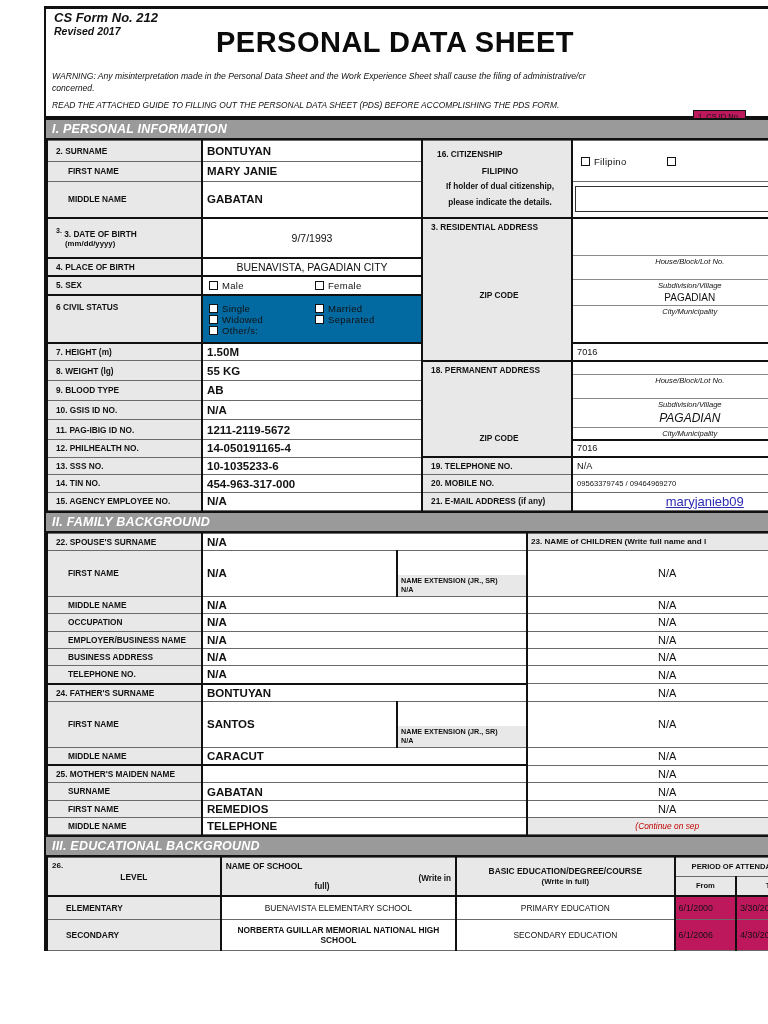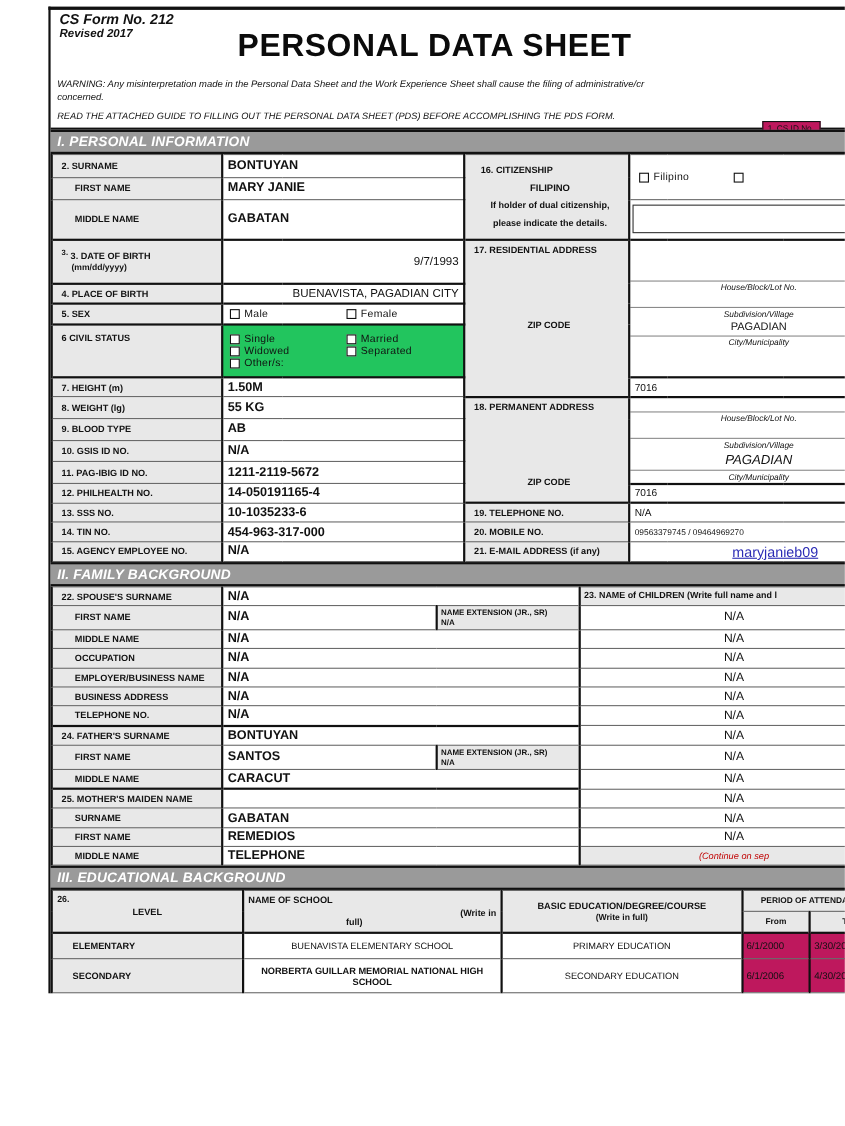--- a/index.html
+++ b/index.html
@@ -67,21 +67,21 @@
   .lbl {
     background: #e8e8e8; font-size: 8.3px; font-weight: bold;
     color: #111; padding: 3px 4px 3px 8px; line-height: 1.25;
   }
   .lbl.ind { padding-left: 20px; }
   .lbl.c { text-align: center; padding-left: 4px; }
   .val {
     background: #fff; font-size: 11.5px; font-weight: bold;
     color: #111; padding: 2px 4px 2px 4px;
   }
-  .val.ctr { text-align: right; font-weight: normal; font-size: 10.5px; }
+  .val.ctr { text-align: center; font-weight: normal; font-size: 10.5px; }
   .val.sm { font-size: 9.2px; font-weight: normal; }
   .val.vsm { font-size: 7.6px; font-weight: normal; }
   .thickL { border-left: 2px solid #111 !important; }
   .thickT { border-top: 2px solid #111 !important; }
 
   .cbrow { display: flex; align-items: center; gap: 4px; }
   .cb {
     width: 9px; height: 9px; border: 1.4px solid #111;
     background: #fff; display: inline-block; flex: none;
   }
@@ -114,21 +114,21 @@
   }
   .addr-in.it { font-style: italic; font-size: 12px; }
   .addr-in.pl { font-weight: normal; font-size: 9.5px; }
   .email {
     text-align: center; color: #2b2bb5; font-size: 13px;
     text-decoration: underline; padding: 1px 0 1px 30px;
     white-space: nowrap; overflow: hidden;
   }
   .nameext {
     background: #e8e8e8; font-size: 7.2px; font-weight: bold;
-    color: #111; padding: 1px 3px; line-height: 1.3;
+    color: #111; padding: 1px 3px; line-height: 1.3; margin-top: 24px;
   }
   .nameext .v { font-weight: bold; font-size: 7.2px; }
   .child { text-align: center; font-size: 11px; color: #111; padding: 2px; background:#fff;}
   .childhdr {
     background: #e8e8e8; font-size: 8.1px; font-weight: bold;
     color: #111; padding: 2px 3px; white-space: nowrap; overflow: hidden;
   }
   .contnote {
     background:#e8e8e8; color:#c00000; font-style: italic;
     font-size: 8.4px; text-align: center; padding: 2px 3px;
@@ -220,21 +220,21 @@
       <tr>
         <td class="lbl thickL thickT" style="height:40px;padding-left:8px">
           <div style="font-size:8.3px">
             <sup style="font-size:7px">3.</sup>
             <span>3. DATE OF BIRTH</span>
           </div>
           <div style="font-size:7.8px;padding-left:9px">(mm/dd/yyyy)</div>
         </td>
         <td class="val ctr thickL thickT" colspan="2">9/7/1993</td>
         <td class="lbl thickL thickT" rowspan="5" style="vertical-align:top">
-          <div>17. RESIDENTIAL ADDRESS</div>
+          <div>3. RESIDENTIAL ADDRESS</div>
           <div class="lbl c" style="background:transparent;padding-top:58px">ZIP CODE</div>
         </td>
         <td class="thickL thickT" colspan="3" rowspan="4" style="padding:0;background:#fff">
           <div class="addr-in pl"></div>
           <div class="addr-sub">House/Block/Lot No.</div>
           <div class="addr-in pl"></div>
           <div class="addr-sub">Subdivision/Village</div>
           <div class="addr-in">PAGADIAN</div>
           <div class="addr-sub">City/Municipality</div>
         </td>
@@ -256,21 +256,21 @@
             <div class="cbrow">
               <span class="cb"></span>
               <span class="cbtxt">Female</span>
             </div>
           </div>
         </td>
       </tr>
 
       <tr>
         <td class="lbl thickL thickT" style="height:48px;vertical-align:top;padding-top:6px">6 CIVIL STATUS</td>
-        <td class="thickL thickT" colspan="2" style="background:#22c55e;padding:0">
+        <td class="thickL thickT" colspan="2" style="background:#0369a1;padding:0">
           <div class="civwrap">
             <div class="civline">
               <div class="cbrow">
                 <span class="cb"></span>
                 <span class="cbtxt">Single</span>
               </div>
               <div class="cbrow">
                 <span class="cb"></span>
                 <span class="cbtxt">Married</span>
               </div>

